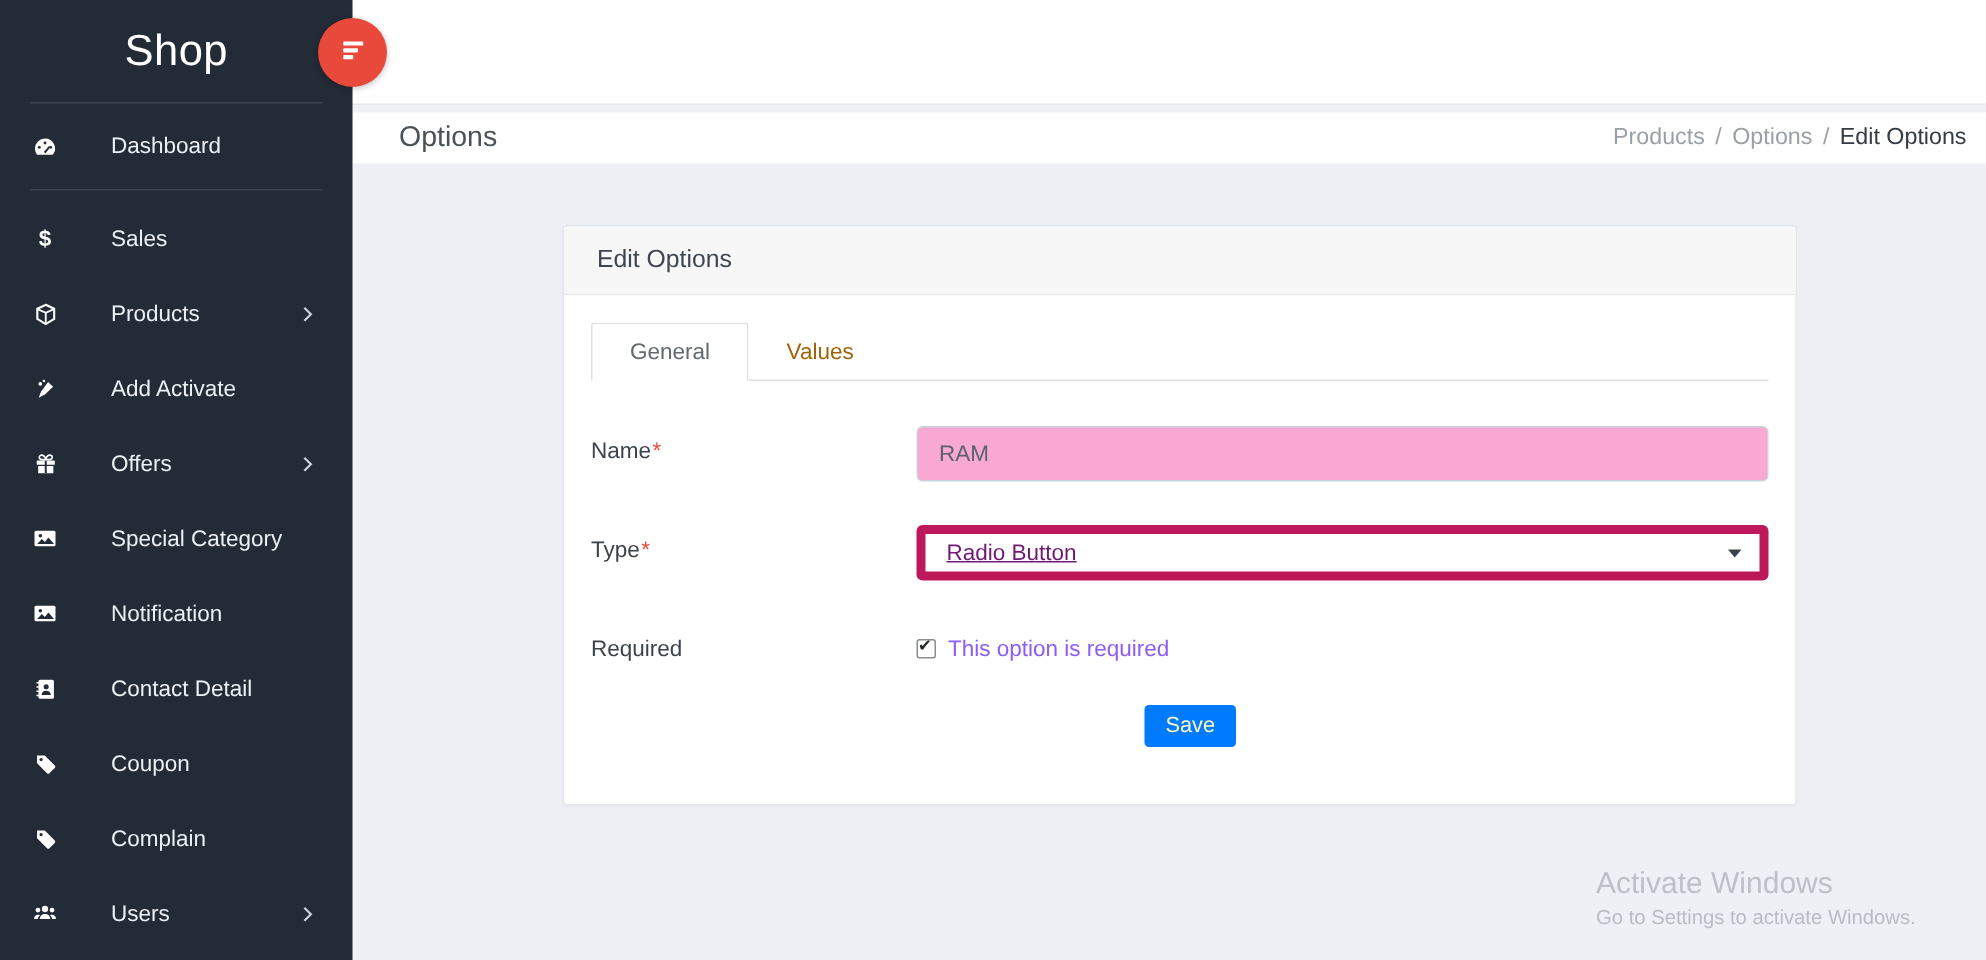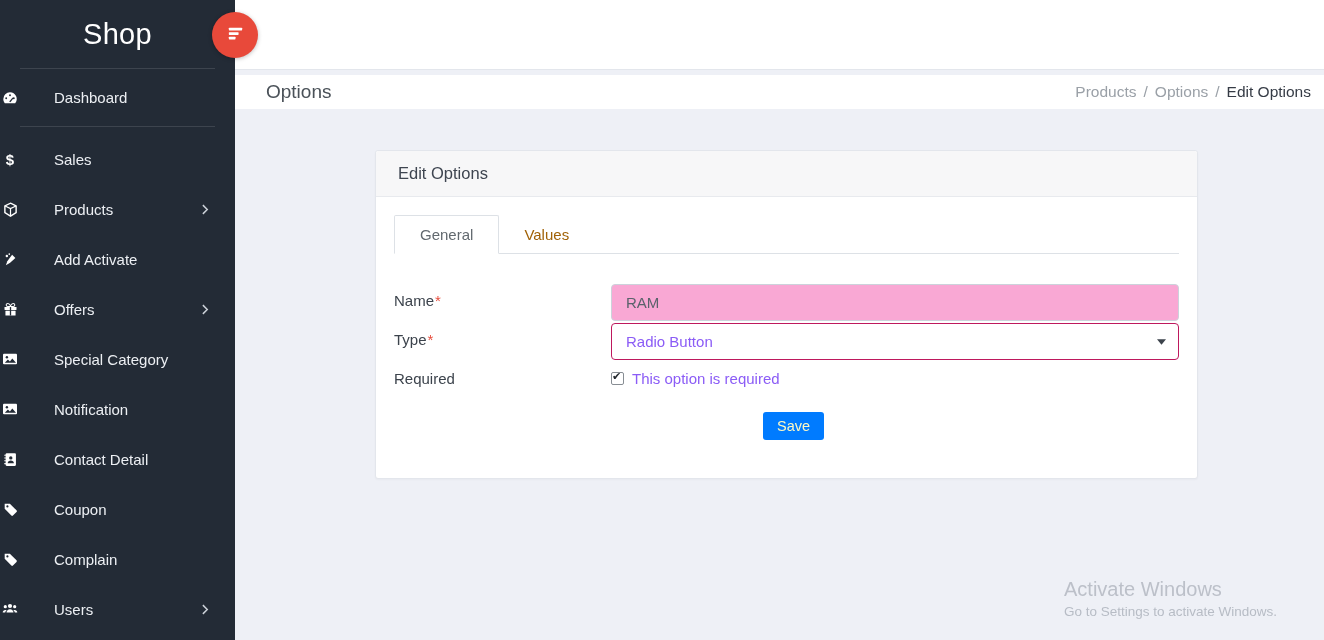--- a/index.html
+++ b/index.html
@@ -17,21 +17,21 @@
     background:#232b36; z-index:30;
   }
   .sidebar-header {
     height:68px; display:flex; align-items:center; justify-content:center;
     color:#ffffff; font-size:29px; letter-spacing:.3px;
   }
   .side-divider { border-top:1px solid rgba(255,255,255,.12); margin:0 20px; }
   .side-divider.below-dash { margin-bottom:7px; }
   .side-item {
     height:50px; display:flex; align-items:center;
-    padding:0 26px 0 0; color:#eceff3; font-size:15px; cursor:pointer;
+    padding:0 26px 0 20px; color:#eceff3; font-size:15px; cursor:pointer;
   }
   .side-item.dash { height:57px; }
   .side-icon { width:20px; display:flex; justify-content:center; align-items:center; color:#fff; flex:none; }
   .side-icon svg { display:block; }
   .dollar-glyph { font-weight:bold; font-size:15px; color:#fff; }
   .side-label { margin-left:34px; white-space:nowrap; }
   .side-chevron { margin-left:auto; display:flex; color:#ccd2d9; }
 
   
   .topbar {
@@ -88,33 +88,33 @@
   .tabs { display:flex; border-bottom:1px solid #dde1e6; }
   .tab {
     padding:10px 25px; font-size:15px; color:#a16207; cursor:pointer;
     margin-bottom:-1px; background:transparent; border:none; font-family:inherit;
   }
   .tab.active {
     background:#fff; border:1px solid #dde1e6; border-bottom:1px solid #fff;
     border-radius:2px 2px 0 0; color:#62696f;
   }
   .form { margin-top:30px; }
-  .form-row { display:flex; margin-bottom:2px; }
+  .form-row { display:flex; margin-bottom:29px; }
   .label-col { width:217px; flex:none; padding-top:8px; font-size:15px; color:#3c434c; }
   .req-mark { color:#e74c3c; margin-left:1px; }
   .control-col { flex:1; min-width:0; }
   .text-input {
     width:100%; height:37px; border:1px solid #ccd2db; border-radius:4px;
     padding:0 14px; font-size:15px; color:#5a626b; font-family:inherit;
     background:#f9a8d4; outline:none;
   }
   .select-box {
-    height:37px; border:1px solid #be185d; border-radius:4px;
-    padding:0 12px 0 14px; font-size:15px; color:#8b5cf6;
-    display:flex; align-items:center; background:#fff; cursor:pointer;
+    height:37px; border:6px solid #be185d; border-radius:4px;
+    padding:0 12px 0 14px; font-size:15px; color:#701a75;
+    display:flex; align-items:center; background:#fff; cursor:pointer;text-decoration:underline;
   }
   .select-caret { margin-left:auto; display:flex; color:#3c434c; }
   .check-row { padding-top:7px; display:flex; align-items:center; }
   .checkbox {
     appearance:none; -webkit-appearance:none; width:13px; height:13px;
     border:1px solid #878d93; border-radius:2px; background:#fff;
     position:relative; cursor:pointer; flex:none;
   }
   .checkbox:checked::after {
     content:"\2714"; position:absolute; top:-3px; left:0;

